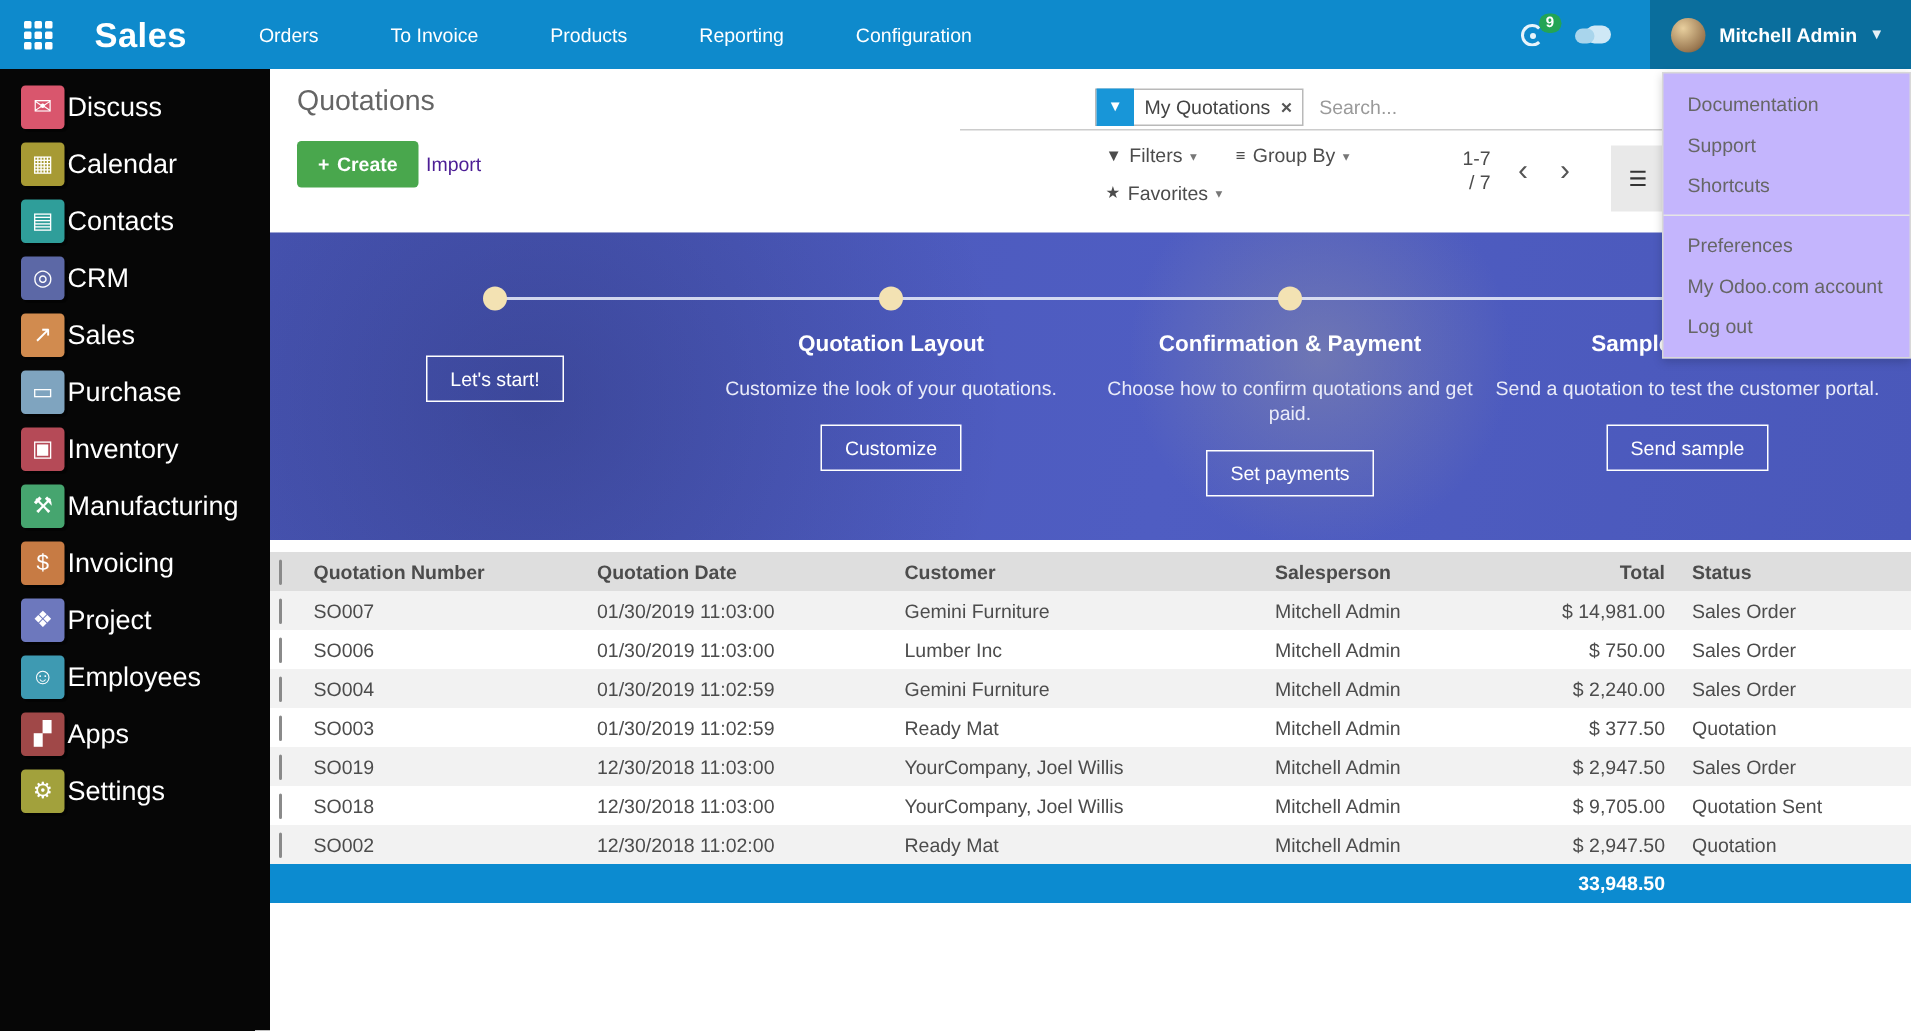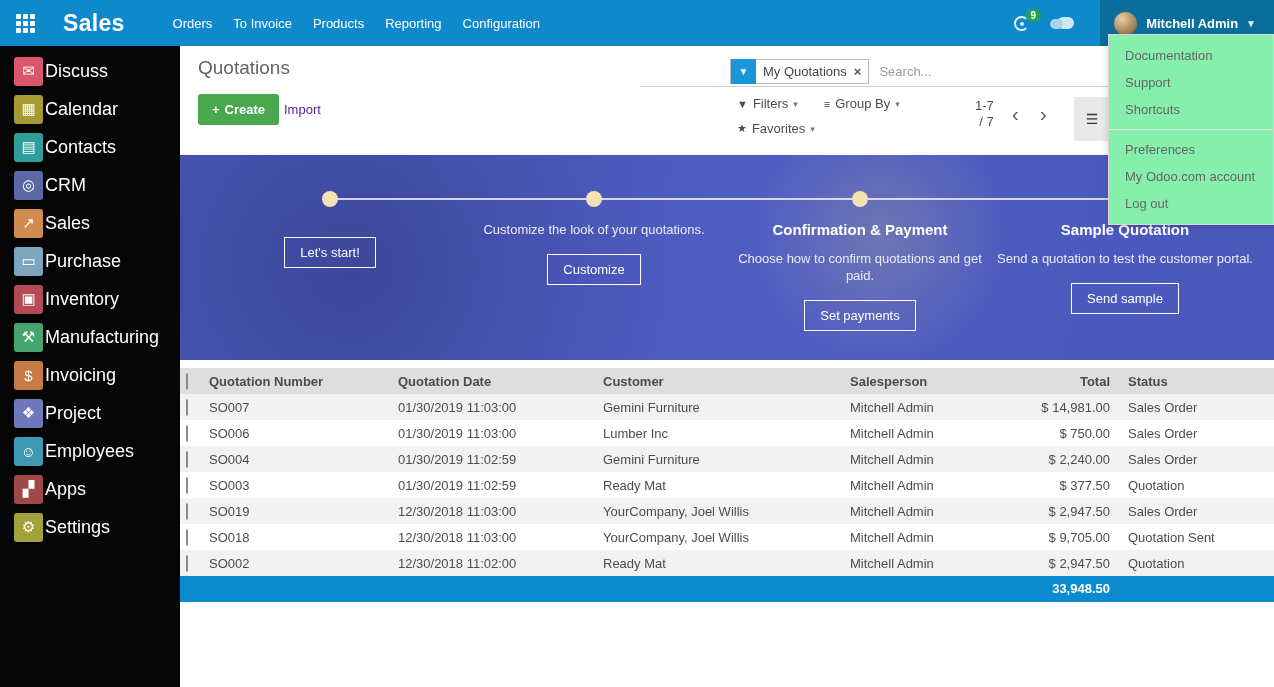--- a/index.html
+++ b/index.html
@@ -4,36 +4,36 @@
 <style>
   * { margin:0; padding:0; box-sizing:border-box; }
   body { font-family:"Liberation Sans", sans-serif; background:#fff; }
   .screen { position:relative; width:1274px; height:687px; overflow:hidden; background:#fff; }
 
   
   .topbar { position:absolute; left:0; top:0; width:1274px; height:46px; background:#0e8acc; display:flex; align-items:center; color:#fff; z-index:30; }
   .apps-grid { display:grid; grid-template-columns:repeat(3,5px); grid-template-rows:repeat(3,5px); gap:2px; margin-left:16px; cursor:pointer; }
   .apps-grid i { background:#fff; border-radius:1px; }
   .brand { font-size:23px; font-weight:700; margin-left:28px; letter-spacing:.3px; }
-  .topmenu { display:flex; gap:21px; margin-left:48px; font-size:13px; }
+  .topmenu { display:flex; gap:48px; margin-left:48px; font-size:13px; }
   .topmenu span { cursor:pointer; }
   .top-right { position:absolute; right:0; top:0; height:46px; display:flex; align-items:center; }
   .activity-wrap { position:relative; margin-right:28px; cursor:pointer; }
   .activity-ring { display:block; width:15px; height:15px; border:2px solid #e8f4fb; border-radius:50%; border-right-color:transparent; }
   .activity-ring:after { content:""; position:absolute; left:6px; top:6px; width:4px; height:4px; background:#e8f4fb; border-radius:50%; }
   .badge { position:absolute; top:-7px; right:-12px; background:#23a455; color:#fff; font-size:10px; font-weight:700; padding:1px 5px; border-radius:8px; }
   .chat-bubble { position:relative; width:17px; height:12px; background:#cfe8f6; border-radius:6px; margin-right:26px; cursor:pointer; }
   .chat-bubble:before { content:""; position:absolute; left:-7px; top:2px; width:13px; height:10px; background:#a9d5ec; border-radius:5px; }
   .user-area { height:46px; background:#0a6e9d; display:flex; align-items:center; padding:0 18px 0 14px; cursor:pointer; }
   .avatar { width:23px; height:23px; border-radius:50%; background:radial-gradient(circle at 35% 30%, #e8cf9e, #9a7851 70%, #5d4630); margin-right:9px; }
   .user-name { font-size:13px; font-weight:700; margin-right:8px; }
   .caret { font-size:10px; opacity:.9; }
 
   
-  .dropdown { position:absolute; left:1108px; top:34px; width:166px; background:#86efac; border:1px solid #d8d8d8; box-shadow:0 2px 6px rgba(0,0,0,.18); z-index:40; padding:7px 0; }
+  .dropdown { position:absolute; left:1108px; top:48px; width:166px; background:#c4b5fd; border:1px solid #d8d8d8; box-shadow:0 2px 6px rgba(0,0,0,.18); z-index:40; padding:7px 0; }
   .dropdown .item { font-size:13px; color:#666; padding:5px 16px; line-height:17px; cursor:pointer; white-space:nowrap; }
   .dropdown .divider { height:1px; background:#e5e5e5; margin:6px 0; }
 
   
   .sidebar { position:absolute; left:0; top:46px; width:180px; height:641px; background:#060606; z-index:5; padding-top:6px; }
   .side-item { display:flex; align-items:center; height:38px; padding-left:14px; cursor:pointer; }
   .side-icon { width:29px; height:29px; border-radius:3px; color:#fff; font-size:15px; display:flex; align-items:center; justify-content:center; box-shadow:2px 2px 0 rgba(0,0,0,.35); }
   .side-label { color:#fff; font-size:18px; margin-left:2px; }
 
   
@@ -249,20 +249,21 @@
     <div class="prog-line"></div>
     <span class="dot" style="left:142px"></span>
     <span class="dot" style="left:406px"></span>
     <span class="dot" style="left:672px"></span>
     <span class="dot" style="left:937px"></span>
 
     <div class="step" style="left:20px">
       <button class="step-btn">Let's start!</button>
     </div>
     <div class="step" style="left:284px">
+      <h3>Quotation Layout</h3>
       <p>Customize the look of your quotations.</p>
       <button class="step-btn">Customize</button>
     </div>
     <div class="step" style="left:550px">
       <h3>Confirmation &amp; Payment</h3>
       <p>Choose how to confirm quotations and get paid.</p>
       <button class="step-btn">Set payments</button>
     </div>
     <div class="step" style="left:815px">
       <h3>Sample Quotation</h3>

